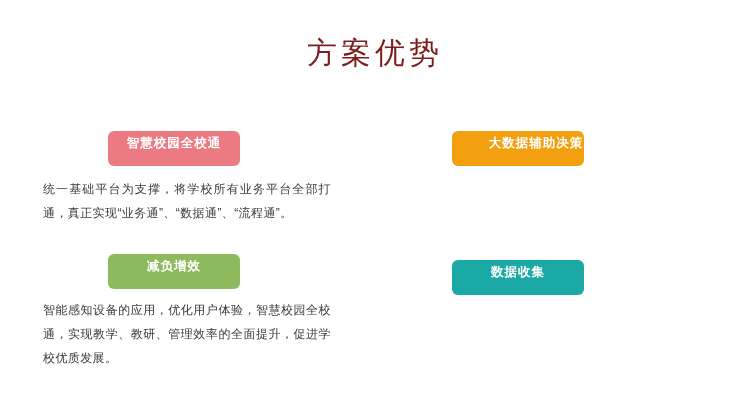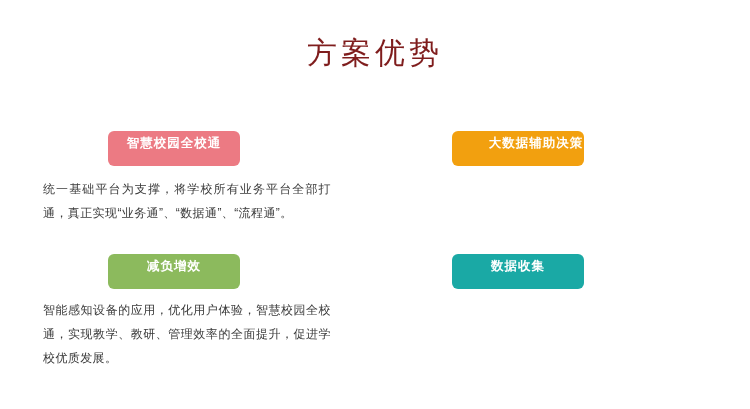--- a/index.html
+++ b/index.html
@@ -76,21 +76,21 @@
     cursor: pointer;
   }
 
   .feature-col.col-right .badge {
     margin-left: 77px;
   }
 
   .badge.tone-pink   { background: #ec7a83; }
   .badge.tone-orange { background: #f2a00f; padding-left: 36px; }
   .badge.tone-green  { background: #8cba5d; }
-  .badge.tone-teal   { background: #1aa9a5; }
+  .badge.tone-teal   { background: #1aa9a5; margin-top: 6px; }
 
   
   .feature-body {
     position: absolute;
     top: 46px;
     font-size: 12px;
     line-height: 24px;
     color: #3a3a3a;
     letter-spacing: 0.4px;
     text-align: justify;

